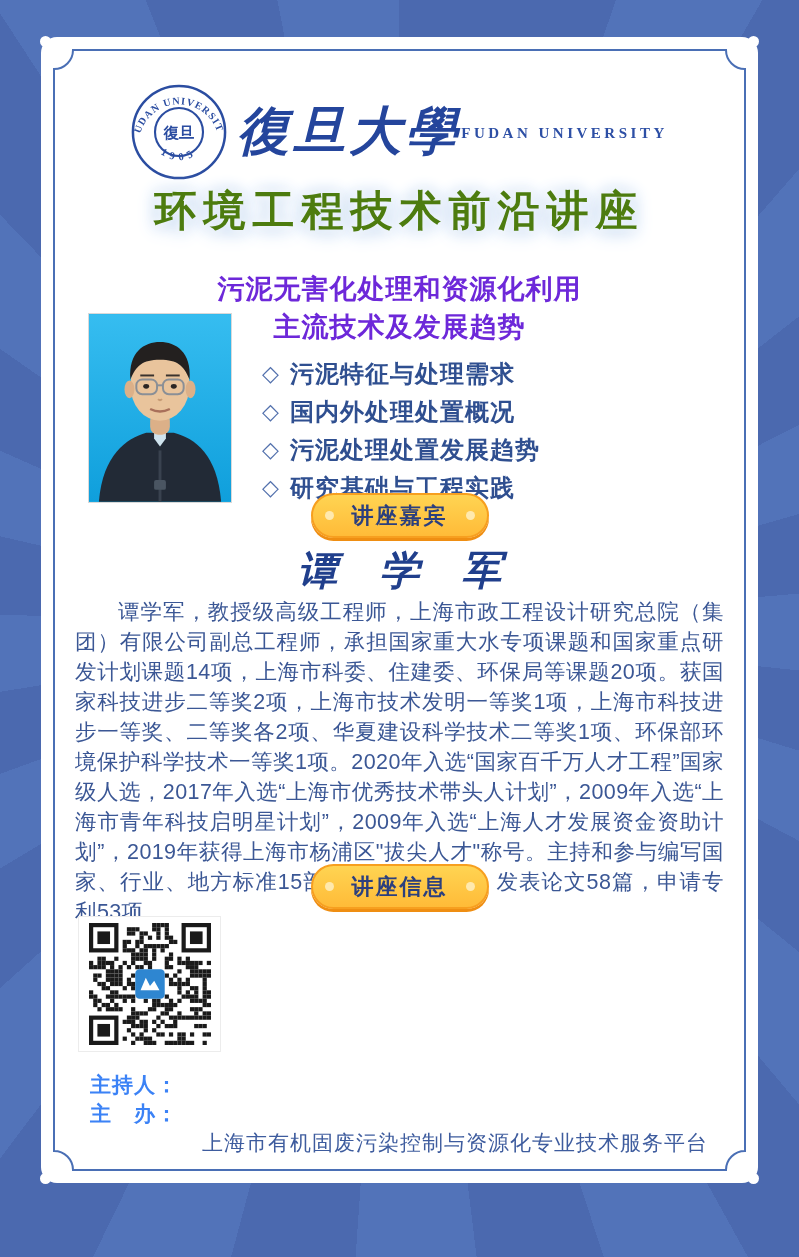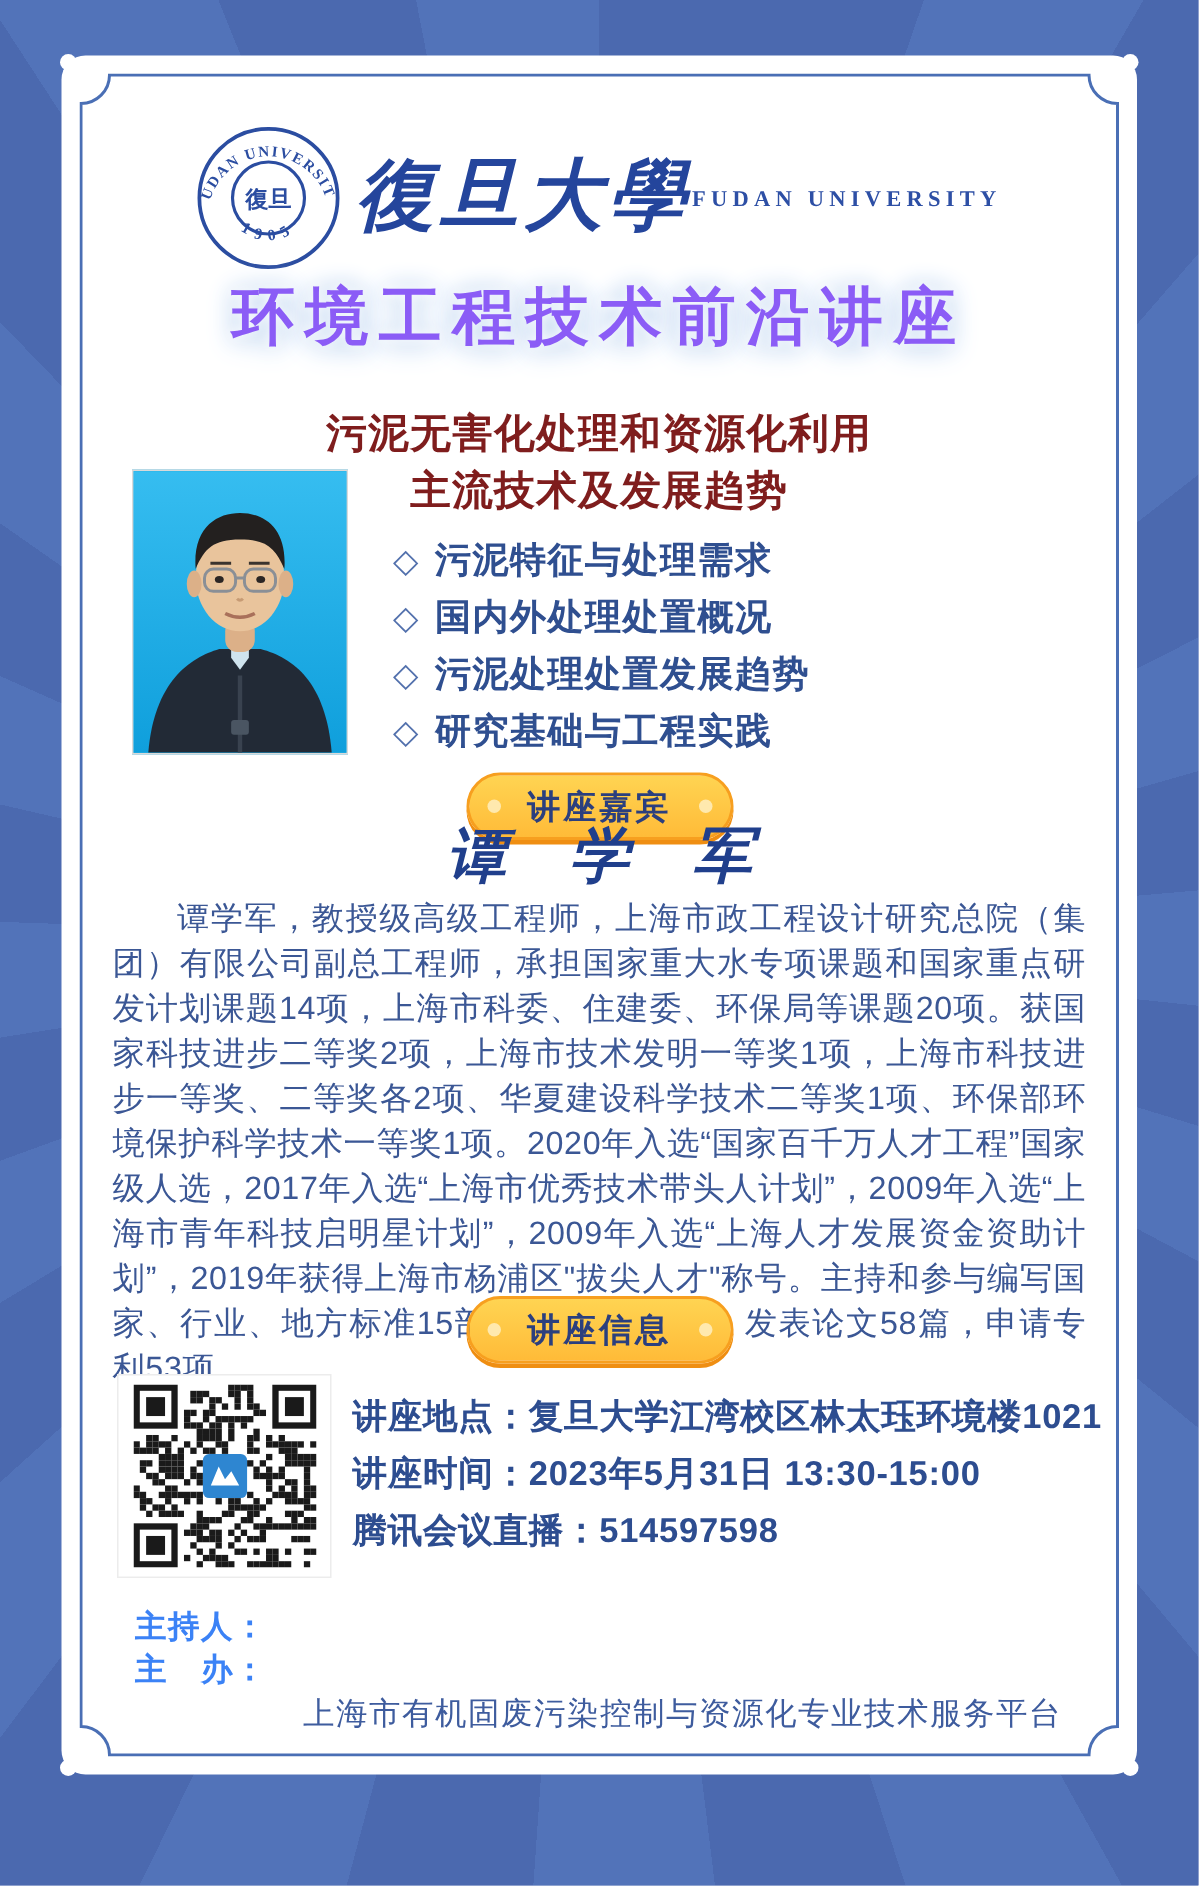--- a/index.html
+++ b/index.html
@@ -31,30 +31,30 @@
     font-family:"Liberation Serif","DejaVu Serif",serif;
     font-size:52px;font-weight:bold;font-style:italic;color:#24459c;letter-spacing:4px;line-height:58px;
   }
   .wordmark .en{
     font-family:"Liberation Serif","DejaVu Serif",serif;
     font-size:15px;font-weight:bold;color:#2d4fa5;letter-spacing:3.5px;margin-top:2px;
   }
   
   .main-title{
     position:absolute;left:0;right:0;top:146px;text-align:center;
-    font-size:42px;font-weight:bold;color:#8b5cf6;letter-spacing:7px;
+    font-size:42px;font-weight:bold;color:#4d7c0f;letter-spacing:7px;
     text-shadow:0 0 8px #ffffff,0 0 16px #c3d8f2,0 3px 20px #aecaec;
   }
   .main-title::before{
     content:"";position:absolute;left:70px;right:70px;top:-14px;bottom:-16px;z-index:-1;
     background:radial-gradient(ellipse closest-side,#dbe8f8 0%,rgba(219,232,248,0.55) 60%,rgba(219,232,248,0) 100%);
   }
   .subtitle{
     position:absolute;left:0;right:0;top:233px;text-align:center;
-    font-size:27px;font-weight:bold;color:#7f1d1d;line-height:38px;letter-spacing:1px;
+    font-size:27px;font-weight:bold;color:#6d28d9;line-height:38px;letter-spacing:1px;
   }
   
   .photo{
     position:absolute;left:47px;top:276px;width:144px;height:190px;
     border:1px solid #d9d9d9;box-sizing:border-box;background:#29b4e8;
   }
   .photo svg{display:block;width:100%;height:100%;}
   .topics{position:absolute;left:221px;top:318px;list-style:none;margin:0;padding:0;}
   .topics li{
     font-size:24px;font-weight:bold;color:#2f4f90;height:38px;line-height:38px;
@@ -69,21 +69,21 @@
     border:2px solid #f79f1f;box-shadow:0 3px 0 #ef8e12;
     display:flex;align-items:center;justify-content:center;
     font-size:22px;font-weight:bold;color:#2b3f7e;letter-spacing:2px;
   }
   .badge::before,.badge::after{
     content:"";position:absolute;top:50%;margin-top:-4.5px;width:9px;height:9px;border-radius:50%;
     background:#ffe9ae;
   }
   .badge::before{left:12px;}
   .badge::after{right:12px;}
-  .badge-guest{top:478px;}
+  .badge-guest{top:456px;}
   .badge-info{top:827px;}
   
   .guest-name{
     position:absolute;left:0;right:0;top:506px;text-align:center;
     font-family:"Liberation Serif","DejaVu Serif",serif;font-style:italic;
     font-size:40px;font-weight:bold;color:#203f8c;letter-spacing:16px;text-indent:16px;
   }
   .bio{
     position:absolute;left:34px;right:34px;top:560px;
     font-size:21.5px;color:#3b5795;line-height:30px;text-align:justify;text-indent:2em;
@@ -503,25 +503,20 @@
         <rect x="92" y="4" width="20" height="20" fill="#fff"></rect>
         <rect x="96" y="8" width="12" height="12" fill="#1a1a1a"></rect>
         <rect x="0" y="88" width="28" height="28" fill="#1a1a1a"></rect>
         <rect x="4" y="92" width="20" height="20" fill="#fff"></rect>
         <rect x="8" y="96" width="12" height="12" fill="#1a1a1a"></rect>
         <rect x="44" y="44" width="28" height="28" rx="4" fill="#2e86d1"></rect>
         <path d="M 49,64 L 54,52 L 58,60 L 62,55 L 67,64 Z" fill="#ffffff"></path>
       </svg>
   </div>
 
-  <div class="info-list">
-    <div class="info-row"><span>讲座地点：</span><span>复旦大学江湾校区林太珏环境楼1021</span></div>
-    <div class="info-row"><span>讲座时间：</span><span>2023年5月31日 13:30-15:00</span></div>
-    <div class="info-row"><span>腾讯会议直播：</span><span>514597598</span></div>
-  </div>
 
   <div class="footer">
     <div class="footer-row">
       <span class="flabel">主持人：</span>
     </div>
     <div class="footer-row">
       <span class="flabel">主　办：</span>
     </div>
     <div class="footer-row">
       <span class="flabel"></span>

